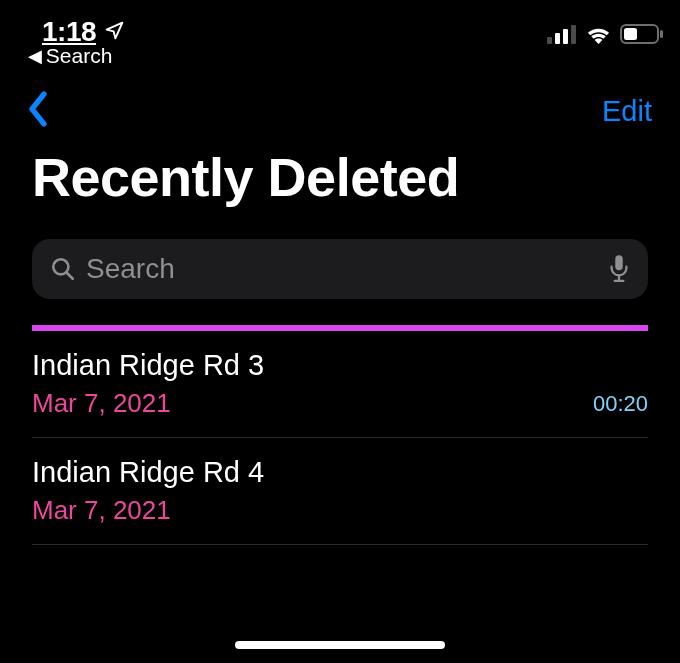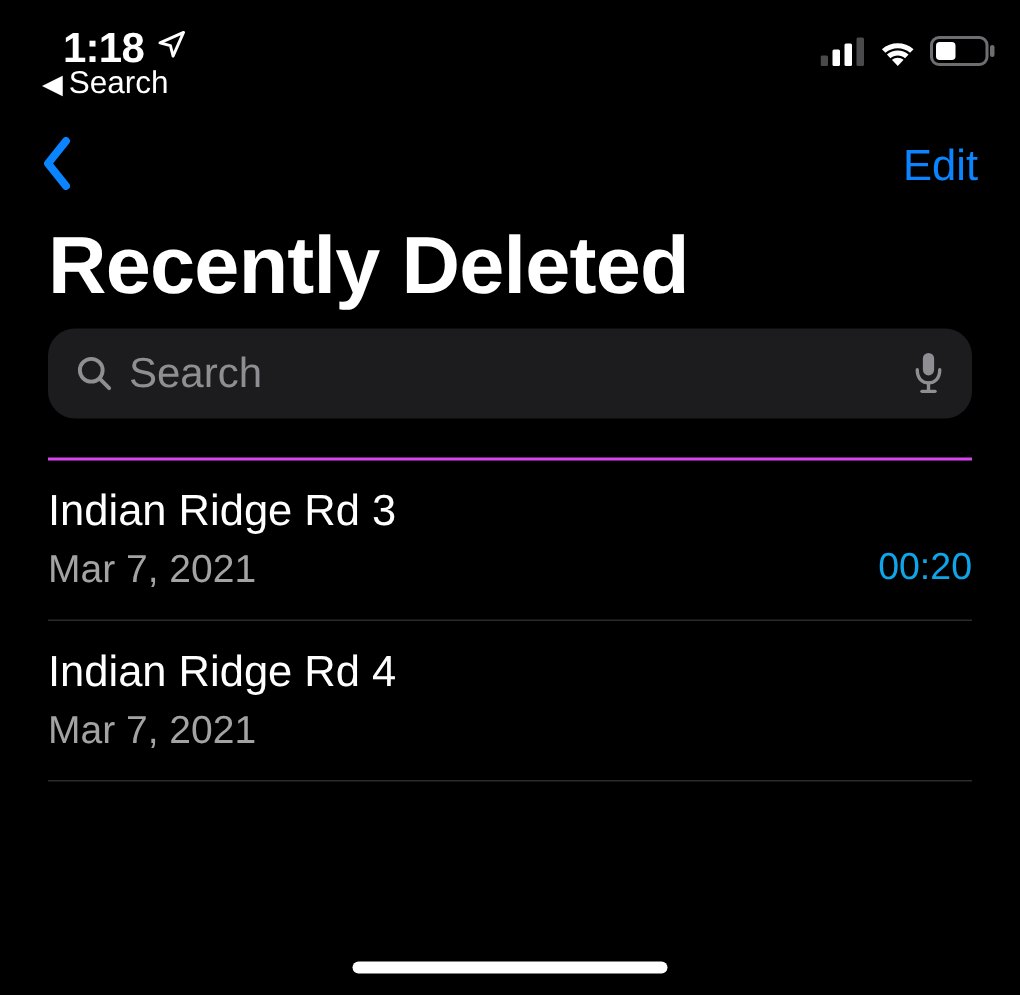--- a/index.html
+++ b/index.html
@@ -11,20 +11,21 @@
       overflow: hidden;
       color: #fff;
       position: relative;
     }
     .status-bar {
       display: flex;
       justify-content: space-between;
       align-items: flex-start;
       padding: 16px 16px 0 42px;
       height: 42px;
+      text-decoration: underline;
     }
     .status-left {
       display: flex;
       align-items: center;
       gap: 8px;
     }
     .time {
       font-size: 28px;
       font-weight: 600;
       letter-spacing: -0.5px;
@@ -62,21 +63,21 @@
     }
     .edit-btn {
       font-size: 29px;
       color: #0a84ff;
       font-weight: 400;
     }
     .page-title {
       font-size: 54px;
       font-weight: 700;
       letter-spacing: -0.5px;
-      padding: 0 32px 12px 32px;
+      padding: 0 32px 32px 32px;
       line-height: 1.1;
     }
     .search-bar {
       margin: 0 32px 26px 32px;
       background: #1c1c1e;
       border-radius: 18px;
       height: 60px;
       display: flex;
       align-items: center;
       padding: 0 18px;
@@ -91,21 +92,21 @@
       color: #8e8e93;
       display: flex;
       align-items: center;
     }
     .search-icon-slot {
       color: #8e8e93;
       display: flex;
       align-items: center;
     }
     .list {
-      border-top: 2px solid #d946ef;
+      border-top: 6px solid #d946ef;
       margin: 0 32px;
     }
     .row {
       display: flex;
       justify-content: space-between;
       align-items: flex-end;
       border-bottom: 1px solid #2a2a2c;
       padding: 18px 0 18px 0;
     }
     .row-left {
@@ -113,26 +114,26 @@
       flex-direction: column;
       gap: 6px;
     }
     .row-title {
       font-size: 29px;
       font-weight: 400;
       color: #fff;
     }
     .row-sub {
       font-size: 26px;
-      color: #a3a3a3;
+      color: #ec4899;
       font-weight: 400;
     }
     .row-right {
-      font-size: 25px;
-      color: #0ea5e9;
+      font-size: 22px;
+      color: #7dd3fc;
       padding-bottom: 2px;
     }
     .home-indicator {
       position: absolute;
       bottom: 14px;
       left: 50%;
       transform: translateX(-50%);
       width: 210px;
       height: 8px;
       background: #fff;

